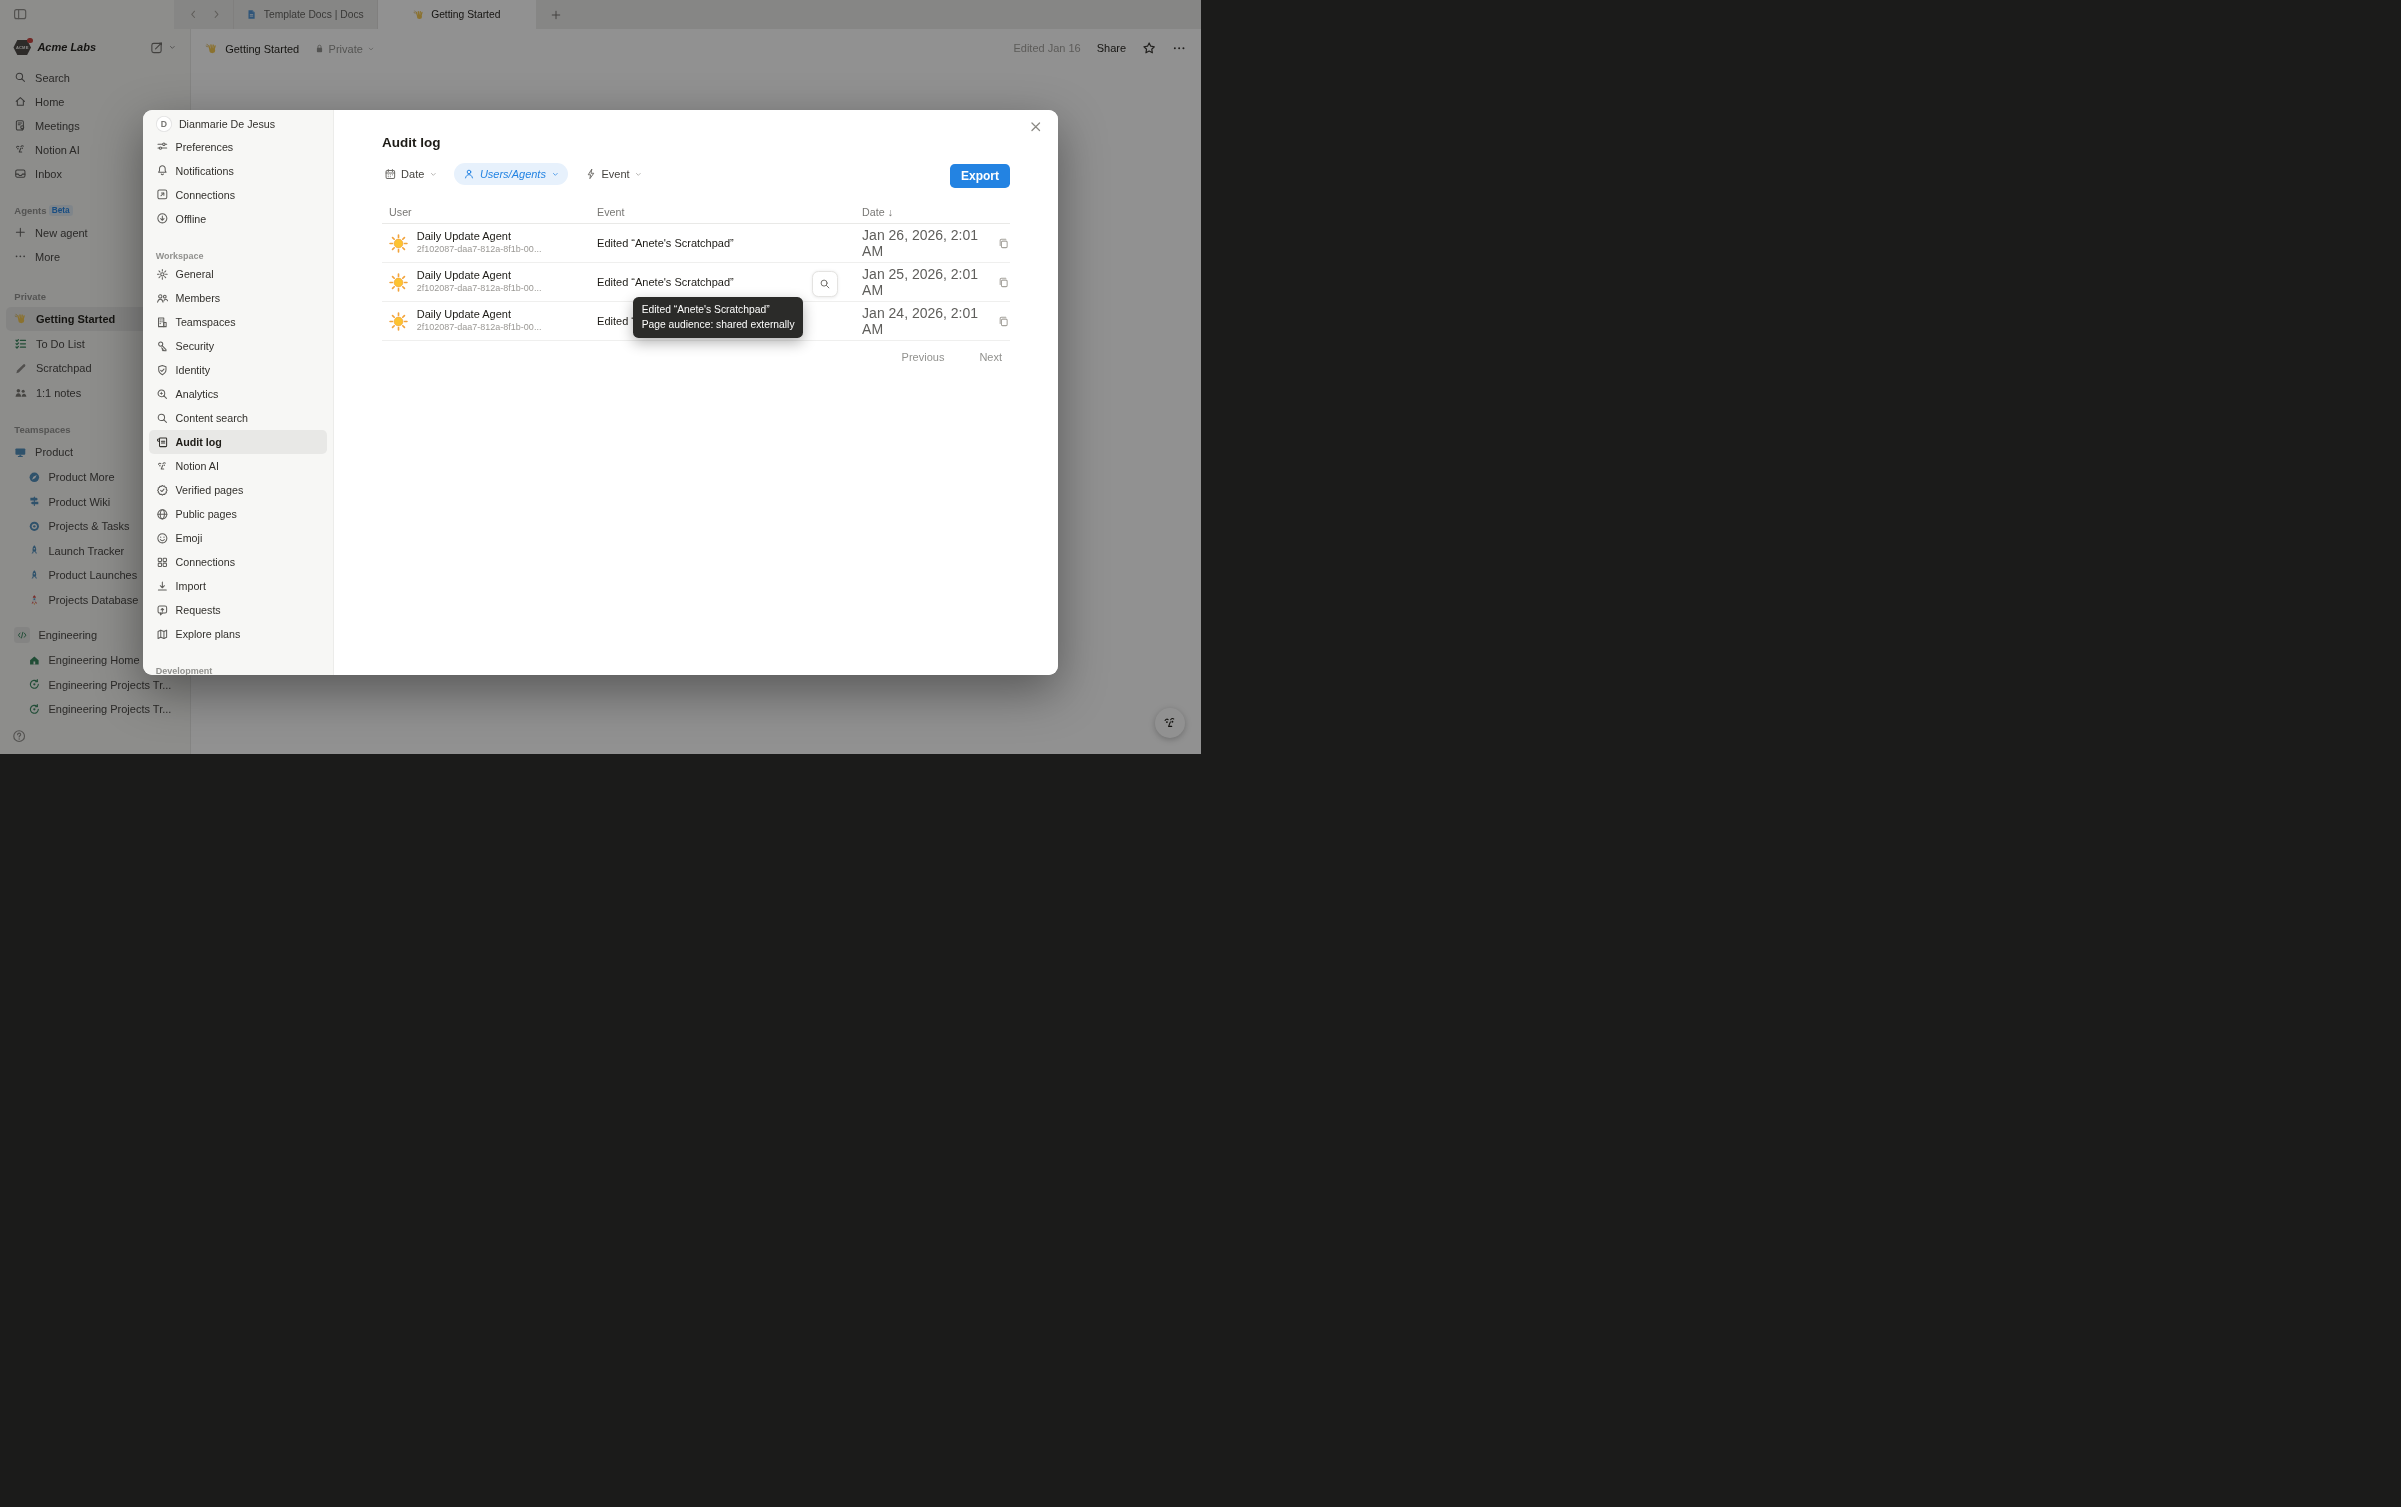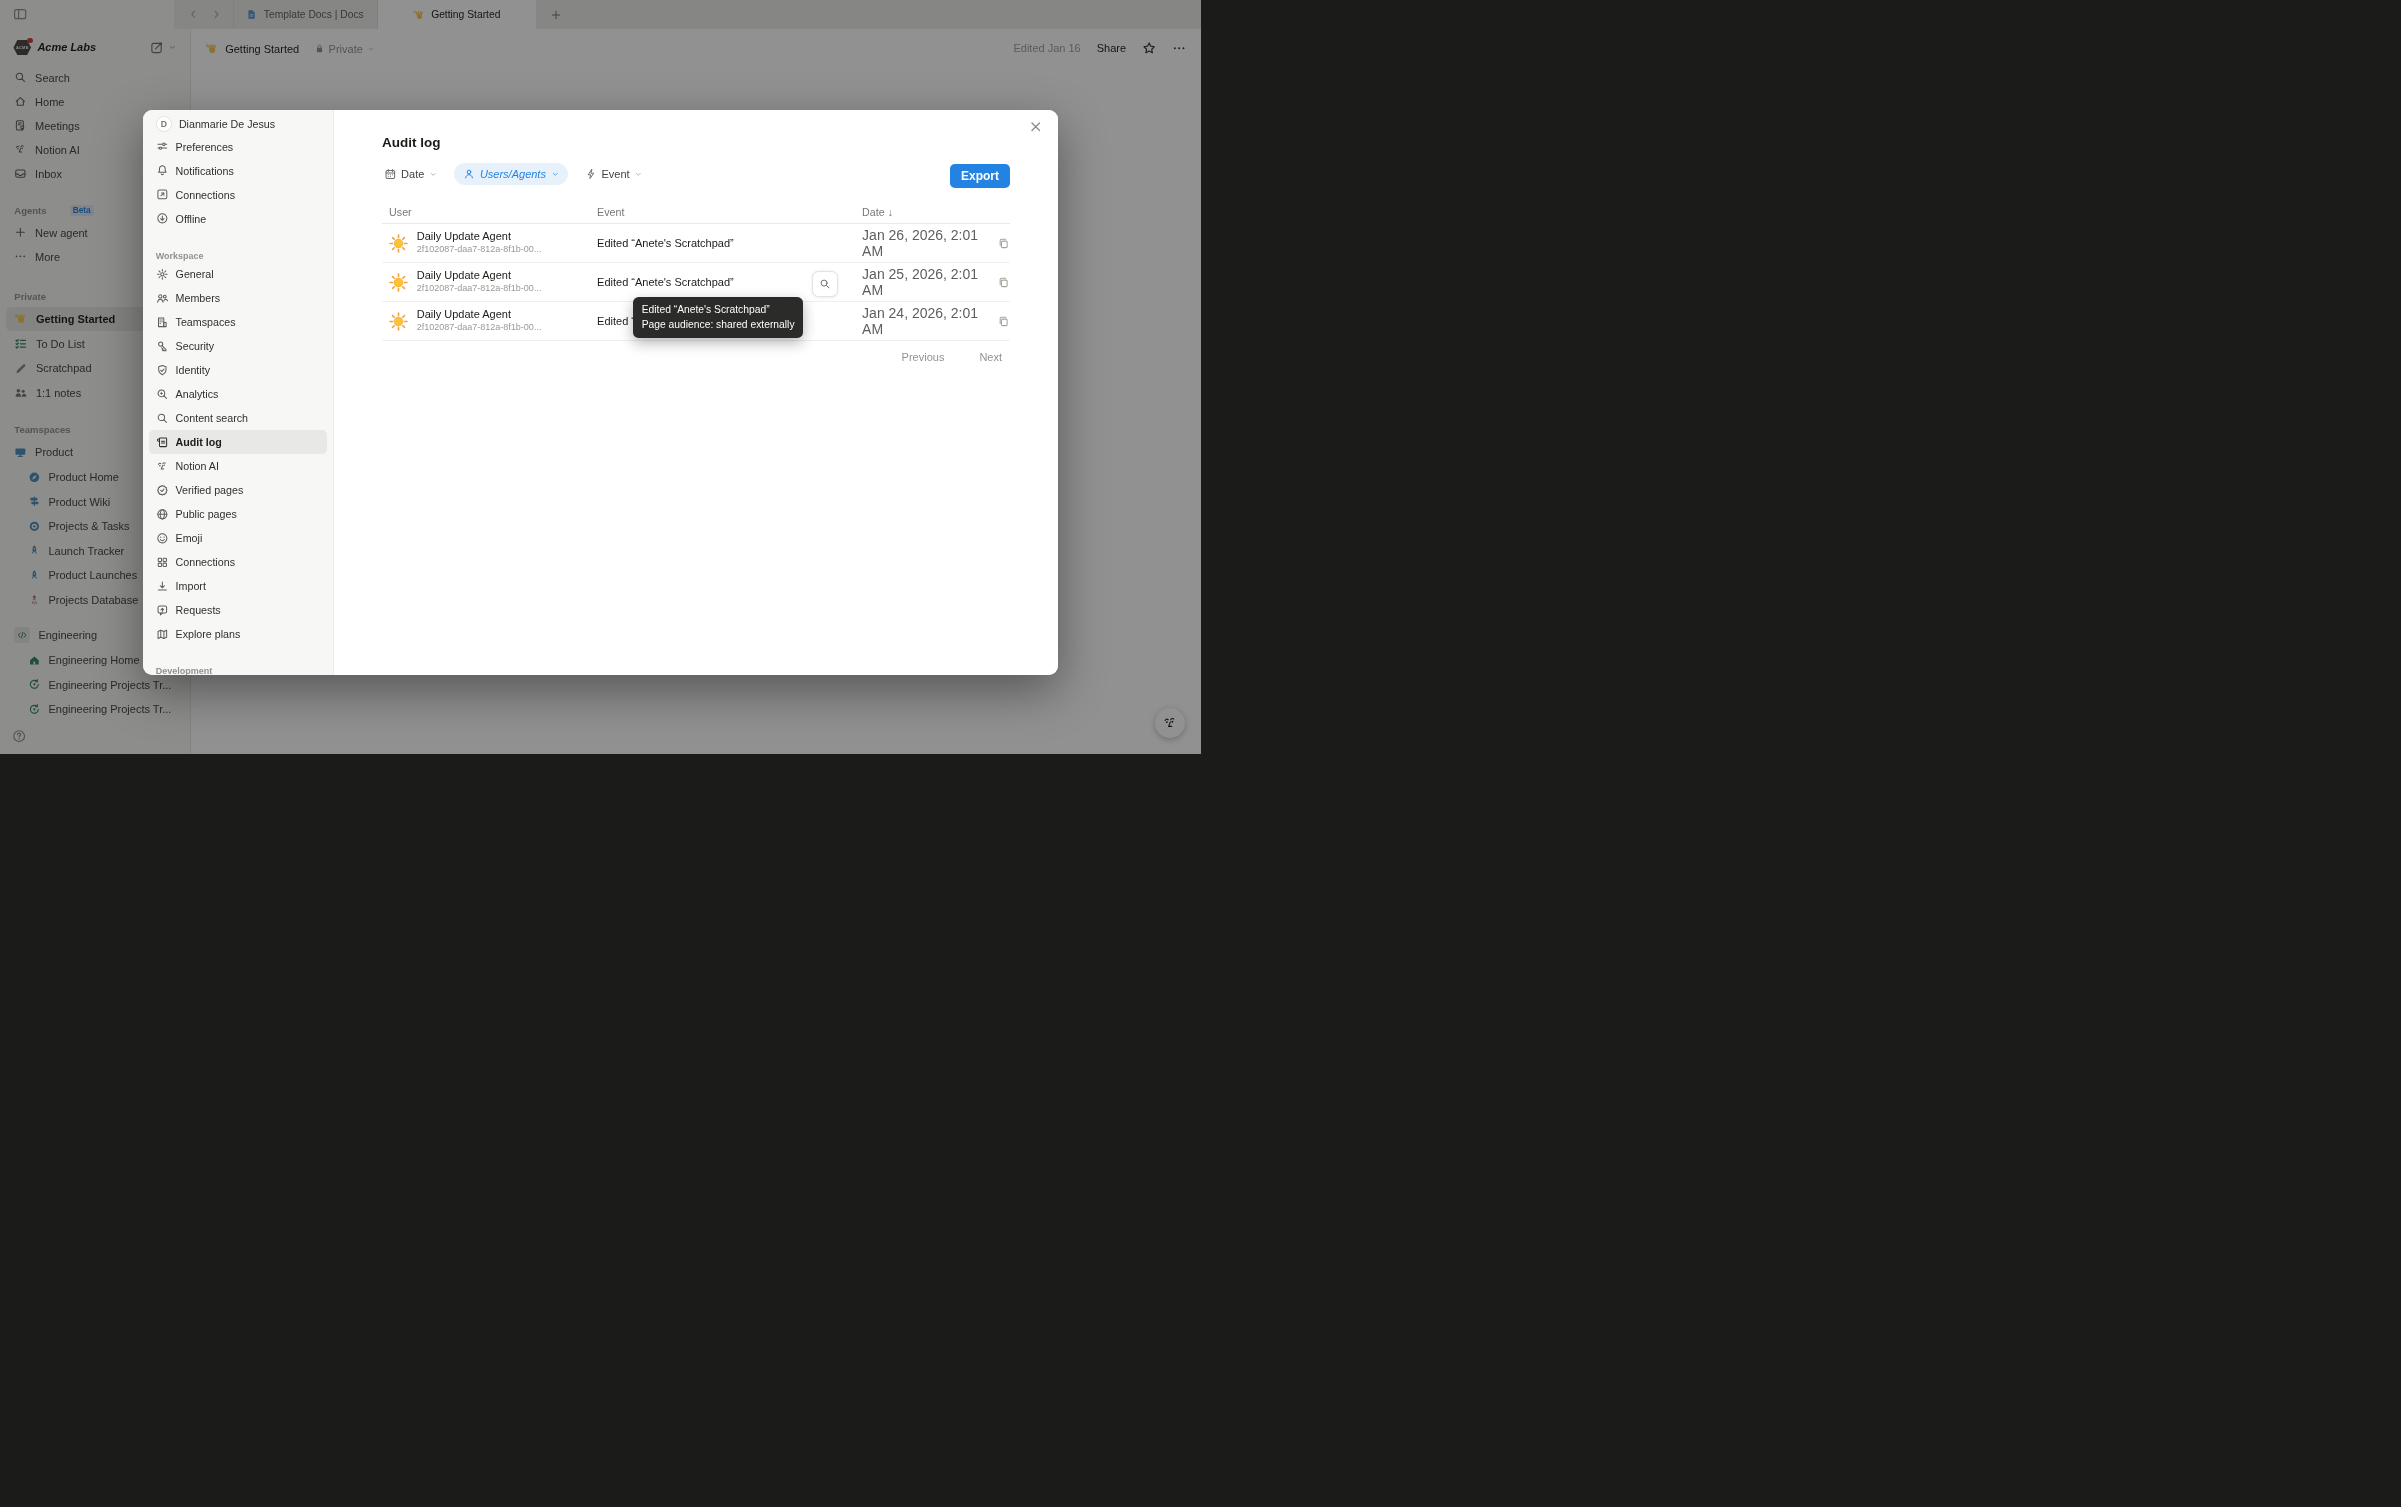--- a/index.html
+++ b/index.html
@@ -17,21 +17,21 @@
     display:flex;align-items:center;justify-content:center;color:#f2f1ef;font-size:4px;font-weight:bold;letter-spacing:0.2px;}
   .ws-dot{position:absolute;right:-1.6px;top:-2.4px;width:5.6px;height:5.6px;border-radius:50%;background:#c5403b;}
   .ws-name{font-size:11px;font-weight:700;color:#1d1b16;flex:1;white-space:nowrap;font-style:italic;}
   .ws-actions{display:flex;align-items:center;gap:4px;color:#6f6d69;}
   .srow{display:flex;align-items:center;height:24px;margin:0 6.4px;padding:0 8px;border-radius:4.8px;gap:8px;
     font-size:11px;font-weight:500;color:#45433f;white-space:nowrap;}
   .srow .emoji-ic{width:13.5px;height:13.5px;}
   .srow.sel{background:rgba(0,0,0,.06);color:#1d1b16;font-weight:600;}
   .srow.sub{padding-left:21.4px;}
   .s-ic{color:#5f5e5b;}
-  .sec-label{display:flex;align-items:center;gap:23px;height:20.6px;padding:0 14.3px;font-size:9.5px;font-weight:600;color:#91918e;}
+  .sec-label{display:flex;align-items:center;gap:2px;height:20.6px;padding:0 14.3px;font-size:9.5px;font-weight:600;color:#91918e;}
   .beta{font-size:8.3px;font-weight:600;color:#2383e2;background:rgba(35,131,226,.11);padding:0.8px 3.2px;border-radius:3.2px;}
   .blue-ic{color:#4e8cba;}
   .green-ic{color:#34835a;}
   .code-box{width:16px;height:16px;border-radius:3.2px;background:rgba(0,0,0,.06);display:flex;align-items:center;justify-content:center;flex:none;}
   .help-btn{position:absolute;left:12px;bottom:10.3px;color:#8f8d89;}
 
   
   .tabstrip{position:absolute;left:174px;right:0;top:0;height:29px;background:#ececea;display:flex;align-items:stretch;}
   .nav-arrows{display:flex;align-items:center;gap:11px;padding:0 9.5px 0 12.7px;color:#a5a29c;}
   .tab{display:flex;align-items:center;justify-content:center;gap:6.4px;font-size:10.3px;color:#5f5e5b;
@@ -490,21 +490,21 @@
     <div class="srow" style="height:24.6px">
       <svg class="ic blue-ic" viewBox="0 0 16 16" width="12.7" height="12.7">
           <use href="#i-monitor"></use>
         </svg>
       <span>Product</span>
     </div>
     <div class="srow sub" style="height:24.6px">
       <svg class="ic blue-ic" viewBox="0 0 16 16" width="12.7" height="12.7">
           <use href="#i-compass"></use>
         </svg>
-      <span>Product Home</span>
+      <span>Product More</span>
     </div>
     <div class="srow sub" style="height:24.6px">
       <svg class="ic blue-ic" viewBox="0 0 16 16" width="12.7" height="12.7">
           <use href="#i-signpost"></use>
         </svg>
       <span>Product Wiki</span>
     </div>
     <div class="srow sub" style="height:24.6px">
       <svg class="ic blue-ic" viewBox="0 0 16 16" width="12.7" height="12.7">
           <use href="#i-target"></use>

